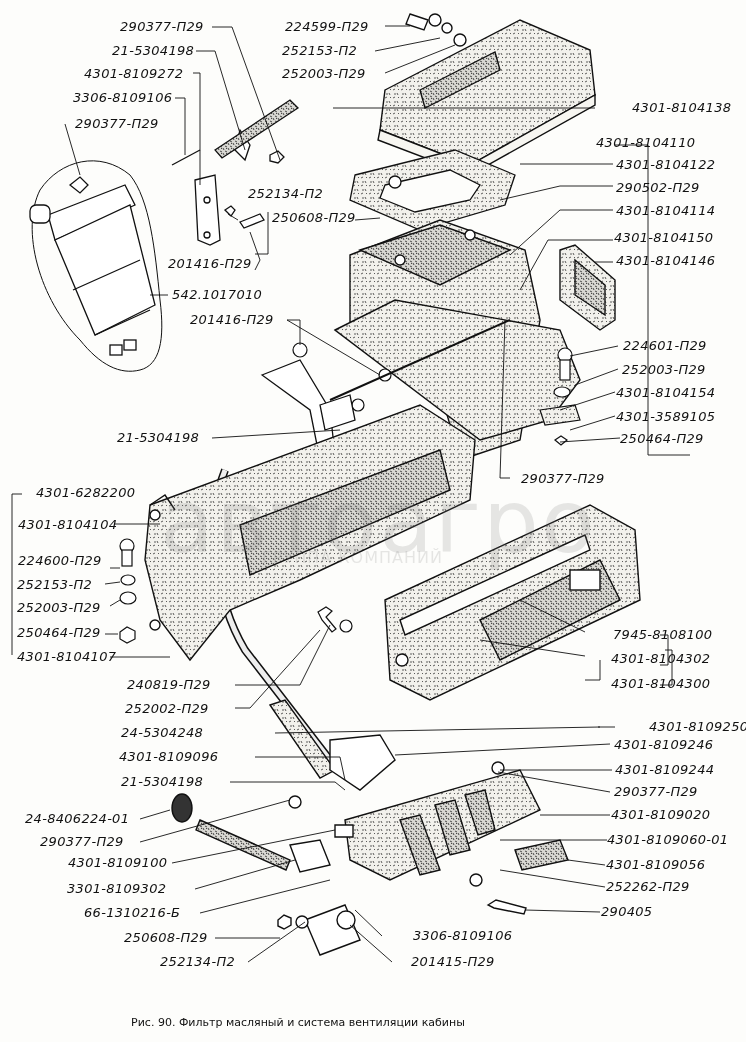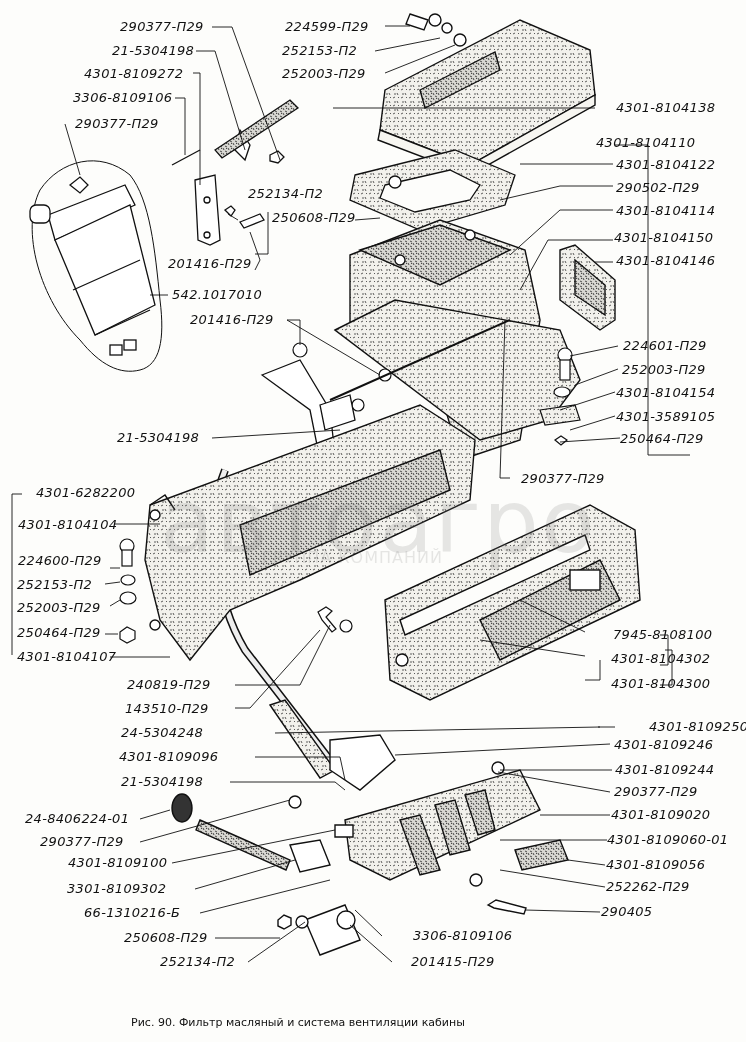--- a/index.html
+++ b/index.html
@@ -231,21 +231,21 @@
   <span class="lbl" style="left:282px;top:43px">252153-П2</span>
   <span class="lbl" style="left:282px;top:66px">252003-П29</span>
 
   <span class="lbl" style="left:248px;top:186px">252134-П2</span>
   <span class="lbl" style="left:272px;top:210px">250608-П29</span>
   <span class="lbl" style="left:168px;top:256px">201416-П29</span>
   <span class="lbl" style="left:172px;top:287px">542.1017010</span>
   <span class="lbl" style="left:190px;top:312px">201416-П29</span>
   <span class="lbl" style="left:117px;top:430px">21-5304198</span>
 
-  <span class="lbl" style="left:616px;top:100px">4301-8104138</span>
+  <span class="lbl" style="left:632px;top:100px">4301-8104138</span>
   <span class="lbl" style="left:596px;top:135px">4301-8104110</span>
   <span class="lbl" style="left:616px;top:157px">4301-8104122</span>
   <span class="lbl" style="left:616px;top:180px">290502-П29</span>
   <span class="lbl" style="left:616px;top:203px">4301-8104114</span>
   <span class="lbl" style="left:614px;top:230px">4301-8104150</span>
   <span class="lbl" style="left:616px;top:253px">4301-8104146</span>
   <span class="lbl" style="left:623px;top:338px">224601-П29</span>
   <span class="lbl" style="left:622px;top:362px">252003-П29</span>
   <span class="lbl" style="left:616px;top:385px">4301-8104154</span>
   <span class="lbl" style="left:616px;top:409px">4301-3589105</span>
@@ -258,21 +258,21 @@
   <span class="lbl" style="left:17px;top:577px">252153-П2</span>
   <span class="lbl" style="left:17px;top:600px">252003-П29</span>
   <span class="lbl" style="left:17px;top:625px">250464-П29</span>
   <span class="lbl" style="left:17px;top:649px">4301-8104107</span>
 
   <span class="lbl" style="left:613px;top:627px">7945-8108100</span>
   <span class="lbl" style="left:611px;top:651px">4301-8104302</span>
   <span class="lbl" style="left:611px;top:676px">4301-8104300</span>
 
   <span class="lbl" style="left:127px;top:677px">240819-П29</span>
-  <span class="lbl" style="left:125px;top:701px">143510-П29</span>
+  <span class="lbl" style="left:125px;top:701px">252002-П29</span>
   <span class="lbl" style="left:121px;top:725px">24-5304248</span>
   <span class="lbl" style="left:119px;top:749px">4301-8109096</span>
   <span class="lbl" style="left:121px;top:774px">21-5304198</span>
 
   <span class="lbl" style="left:649px;top:719px">4301-8109250</span>
   <span class="lbl" style="left:614px;top:737px">4301-8109246</span>
   <span class="lbl" style="left:615px;top:762px">4301-8109244</span>
   <span class="lbl" style="left:614px;top:784px">290377-П29</span>
   <span class="lbl" style="left:611px;top:807px">4301-8109020</span>
   <span class="lbl" style="left:607px;top:832px">4301-8109060-01</span>

